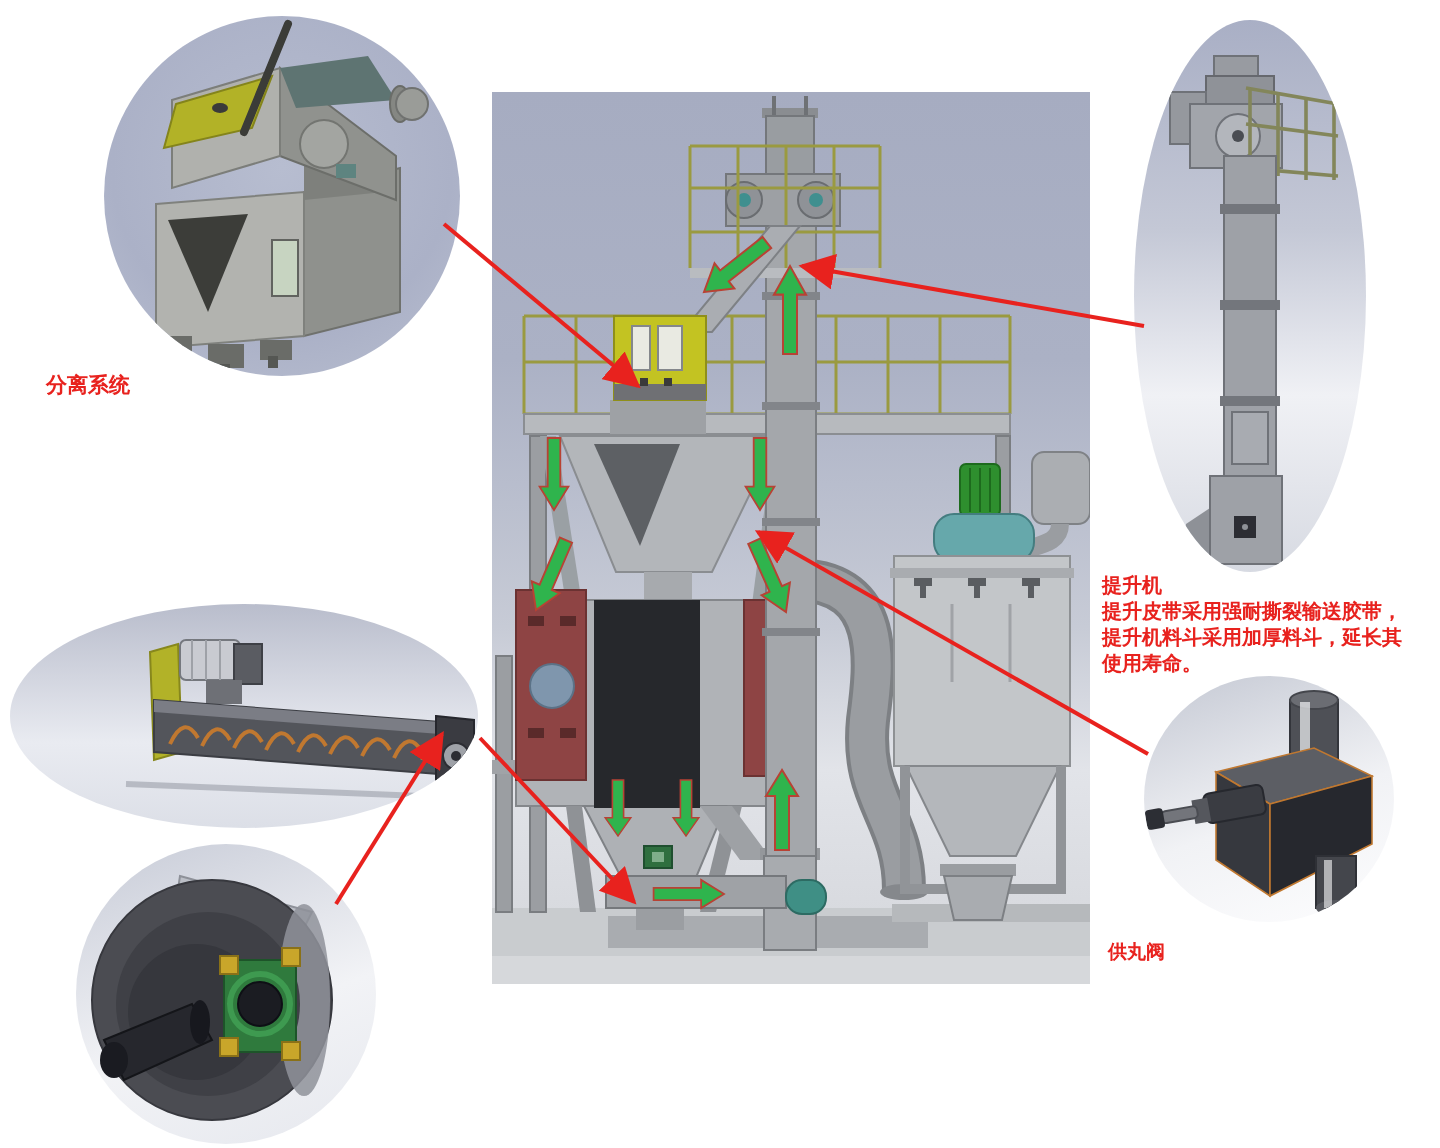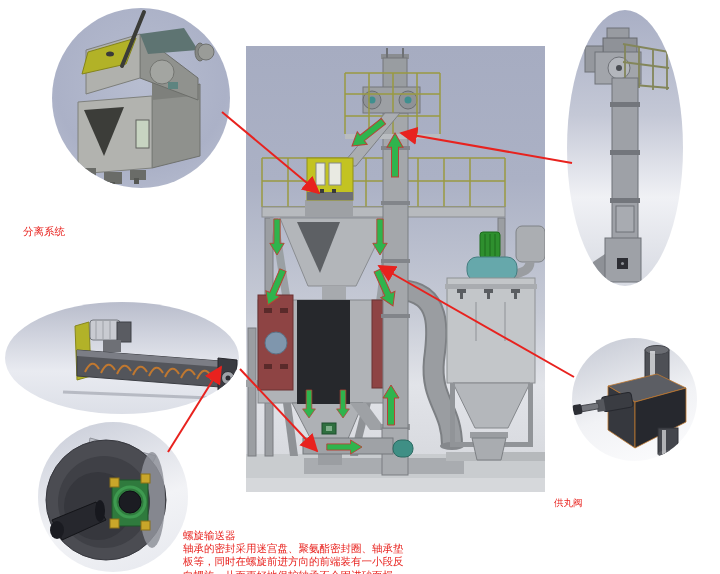--- a/index.html
+++ b/index.html
@@ -15,27 +15,27 @@
   #fig-bearing{left:38px;top:422px;width:150px;height:150px;border-radius:50%;
      background:linear-gradient(160deg,#c7cbd7 0%,#f2f3f6 58%,#e6e8ee 100%);}
   #fig-elevator{left:567px;top:10px;width:116px;height:276px;border-radius:50%;
      background:linear-gradient(180deg,#a9afc5 0%,#c4c8d6 38%,#f0f1f5 68%,#d7dae2 100%);}
   #fig-valve{left:572px;top:338px;width:125px;height:123px;border-radius:50%;
      background:linear-gradient(160deg,#c4c8d3 0%,#f1f2f5 55%,#fdfdfe 100%);}
   #fig-main{left:246px;top:46px;width:299px;height:446px;
      background:linear-gradient(180deg,#a6acc1 0%,#abb1c5 30%,#c7cbd6 60%,#e2e4e9 76%,#d3d5da 100%);}
   .fig svg{display:block;width:100%;height:100%;}
   
-  .callout{position:absolute;color:#e8221e;font-weight:normal;z-index:6;
-           word-break:break-all;margin-top:38px;}
+  .callout{position:absolute;color:#e8221e;font-weight:bold;z-index:6;
+           word-break:break-all;}
   .callout .t{white-space:nowrap;}
   #co-separator{left:23px;top:186px;width:208px;font-size:10.5px;line-height:14.2px;}
   #co-conveyor{left:183px;top:491px;width:226px;font-size:10.5px;line-height:13.2px;}
   #co-elevator{left:551px;top:287px;width:156px;font-size:10px;line-height:13px;}
-  #co-valve{left:554px;top:458px;width:160px;font-size:9.5px;line-height:13px;}
+  #co-valve{left:554px;top:470px;width:160px;font-size:9.5px;line-height:13px;}
   #overlay{position:absolute;left:0;top:0;width:720px;height:574px;z-index:5;pointer-events:none;}
 </style>
 </head>
 <body>
 
 <div id="stage">
 
   <div class="fig round" id="fig-separator">
     <svg viewBox="0 0 178 180">
       <g>
@@ -344,24 +344,22 @@
       <line x1="168" y1="452" x2="221" y2="367" marker-end="url(#rah)"></line>
       <line x1="240" y1="369" x2="317" y2="451" marker-end="url(#rah)"></line>
     </g>
   </svg>
 
   <div class="callout" id="co-separator">
     <div class="t">分离系统</div>
   </div>
 
   <div class="callout" id="co-elevator">
+    <div class="t">提升机</div>
+    <div class="b">提升皮带采用强耐撕裂输送胶带，提升机料斗采用加厚料斗，延长其使用寿命。</div>
   </div>
 
   <div class="callout" id="co-valve">
     <div class="t">供丸阀</div>
   </div>
 
-  <div class="callout" id="co-conveyor">
-    <div class="t">螺旋输送器</div>
-    <div class="b">轴承的密封采用迷宫盘、聚氨酯密封圈、轴承垫板等，同时在螺旋前进方向的前端装有一小段反向螺旋，从而更好地保护轴承不会因进砂而损坏，最大限度的延长了轴承的使用寿命，减少了设备的维护成本</div>
-  </div>
 
 </div>
 
 </body></html>

